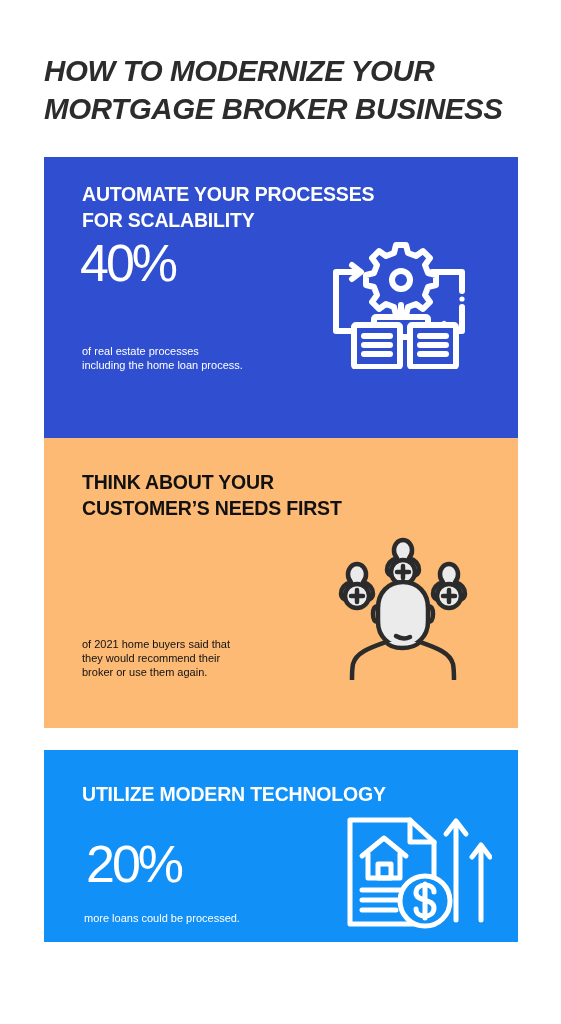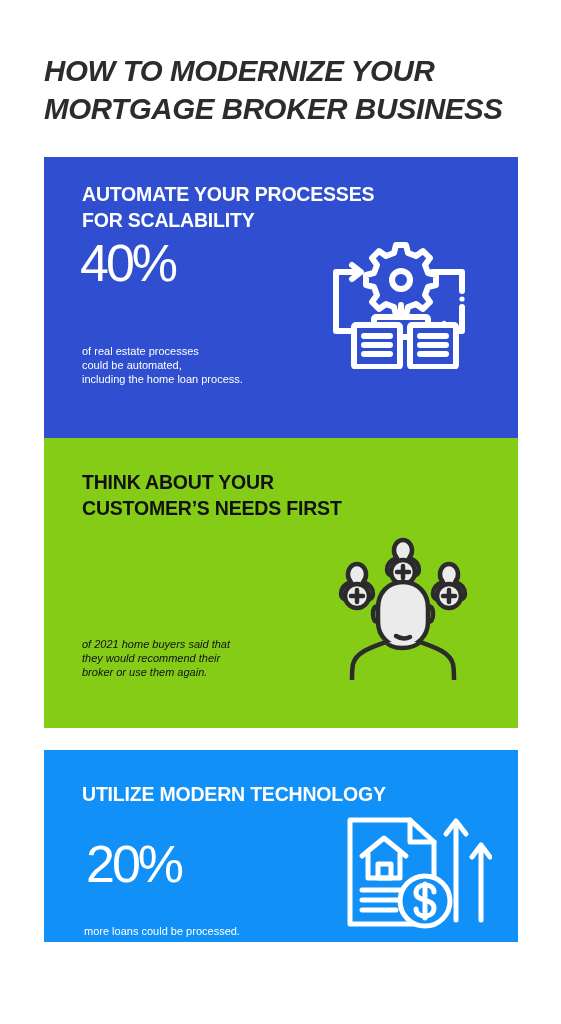--- a/index.html
+++ b/index.html
@@ -72,33 +72,33 @@
 
   
   #panel-automate { top:157px; height:301px; background:#2f4fd0; }
   #panel-automate .panel-text { color:#ffffff; }
   #panel-automate .heading-wrap { top:25px; left:38px; }
   #panel-automate .stat-wrap    { top:62px; left:36px; }
   #panel-automate .body-wrap    { top:188px; left:38px; }
   #panel-automate .panel-icon   { left:272px; top:82px; }
 
   
-  #panel-customer { top:438px; height:290px; background:#84cc16; }
+  #panel-customer { top:438px; height:290px; background:#fdba74; }
   #panel-customer .panel-text { color:#111111; }
   #panel-customer .heading-wrap { top:32px; left:38px; }
   #panel-customer .stat-wrap    { top:75px; left:36px; }
-  #panel-customer .body-wrap    { top:200px; left:38px;font-style:italic; }
+  #panel-customer .body-wrap    { top:200px; left:38px; }
   #panel-customer .panel-icon   { left:284px; top:92px; }
 
   
   #panel-technology { top:750px; height:192px; background:#1190f7; }
   #panel-technology .panel-text { color:#ffffff; }
   #panel-technology .heading-wrap { top:32px; left:38px; }
   #panel-technology .stat-wrap    { top:70px; left:42px; }
-  #panel-technology .body-wrap    { top:175px; left:40px; }
+  #panel-technology .body-wrap    { top:162px; left:40px; }
   #panel-technology .panel-icon   { left:298px; top:58px; }
 </style>
 </head>
 <body>
 
 <div id="infographic">
 
   <div class="title-block">
     <div class="title-line">HOW TO MODERNIZE YOUR</div>
     <div class="title-line">MORTGAGE BROKER BUSINESS</div>
@@ -111,21 +111,20 @@
         <div class="panel-heading">AUTOMATE YOUR PROCESSES</div>
         <div class="panel-heading">FOR SCALABILITY</div>
       </div>
 
       <div class="panel-text stat-wrap">
         <div class="panel-stat">40%</div>
       </div>
 
       <div class="panel-text body-wrap">
         <div class="panel-body">of real estate processes</div>
-        <div class="panel-body">could be automated,</div>
         <div class="panel-body">including the home loan process.</div>
       </div>
 
       <div class="panel-icon">
         <svg width="170" height="130" viewBox="0 0 170 130" fill="none" stroke="#ffffff" stroke-width="6" stroke-linecap="round" stroke-linejoin="round">
 
           <path d="M44 33 H20 V92 H44"></path>
           <path d="M36 26 L45 33 L36 40"></path>
 
           <path d="M116 33 H146 V52"></path>

